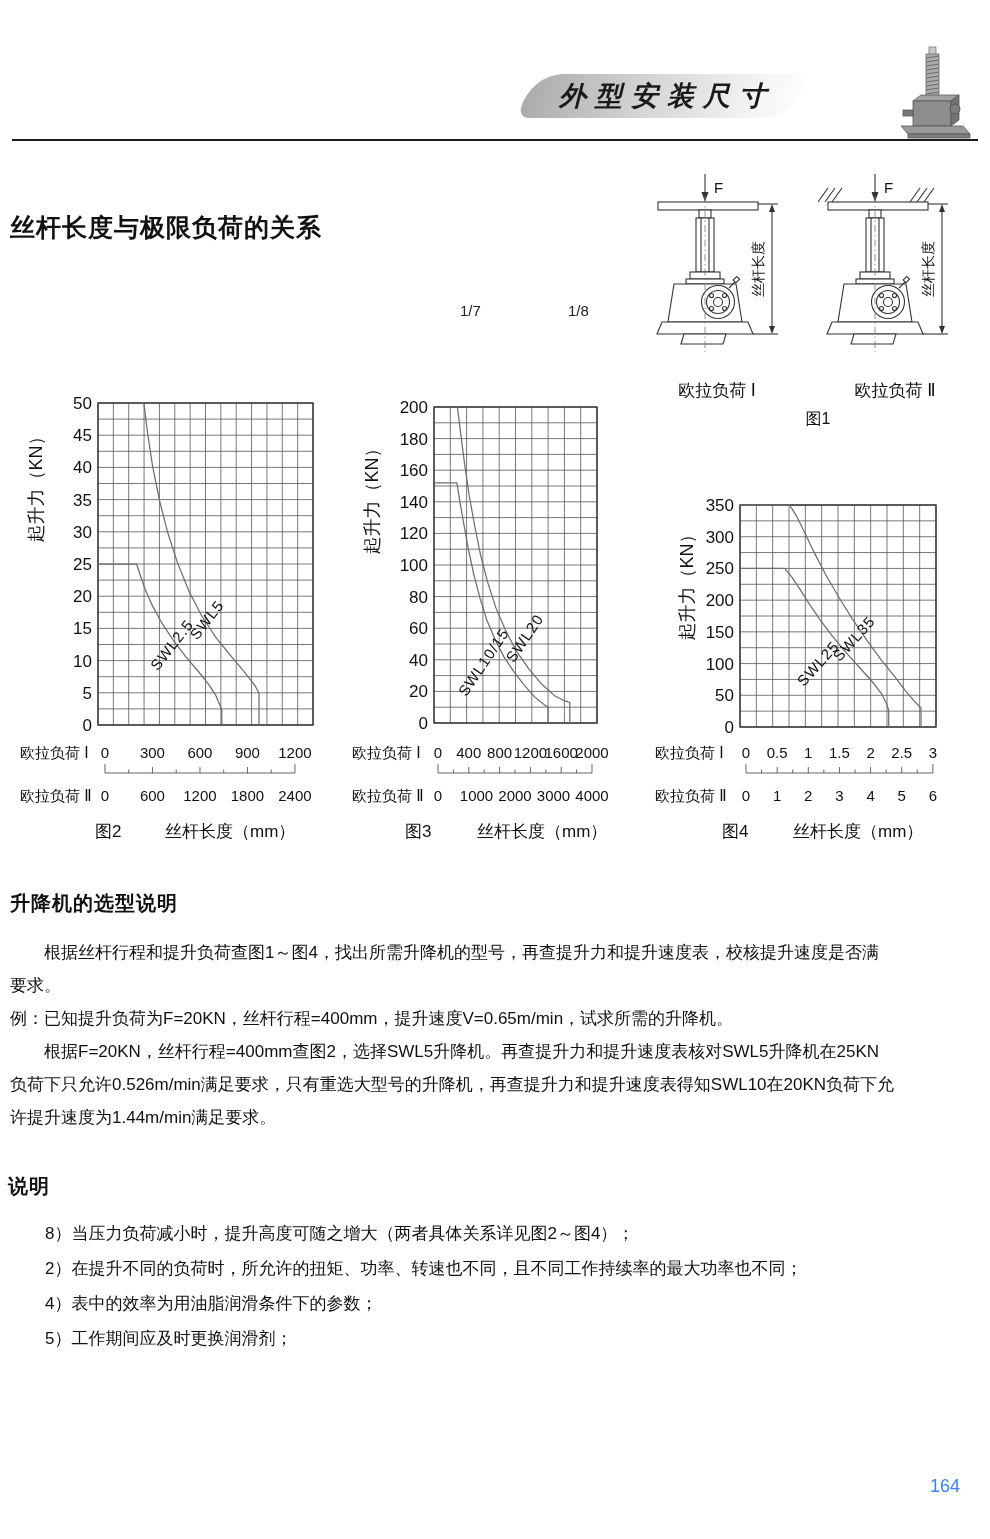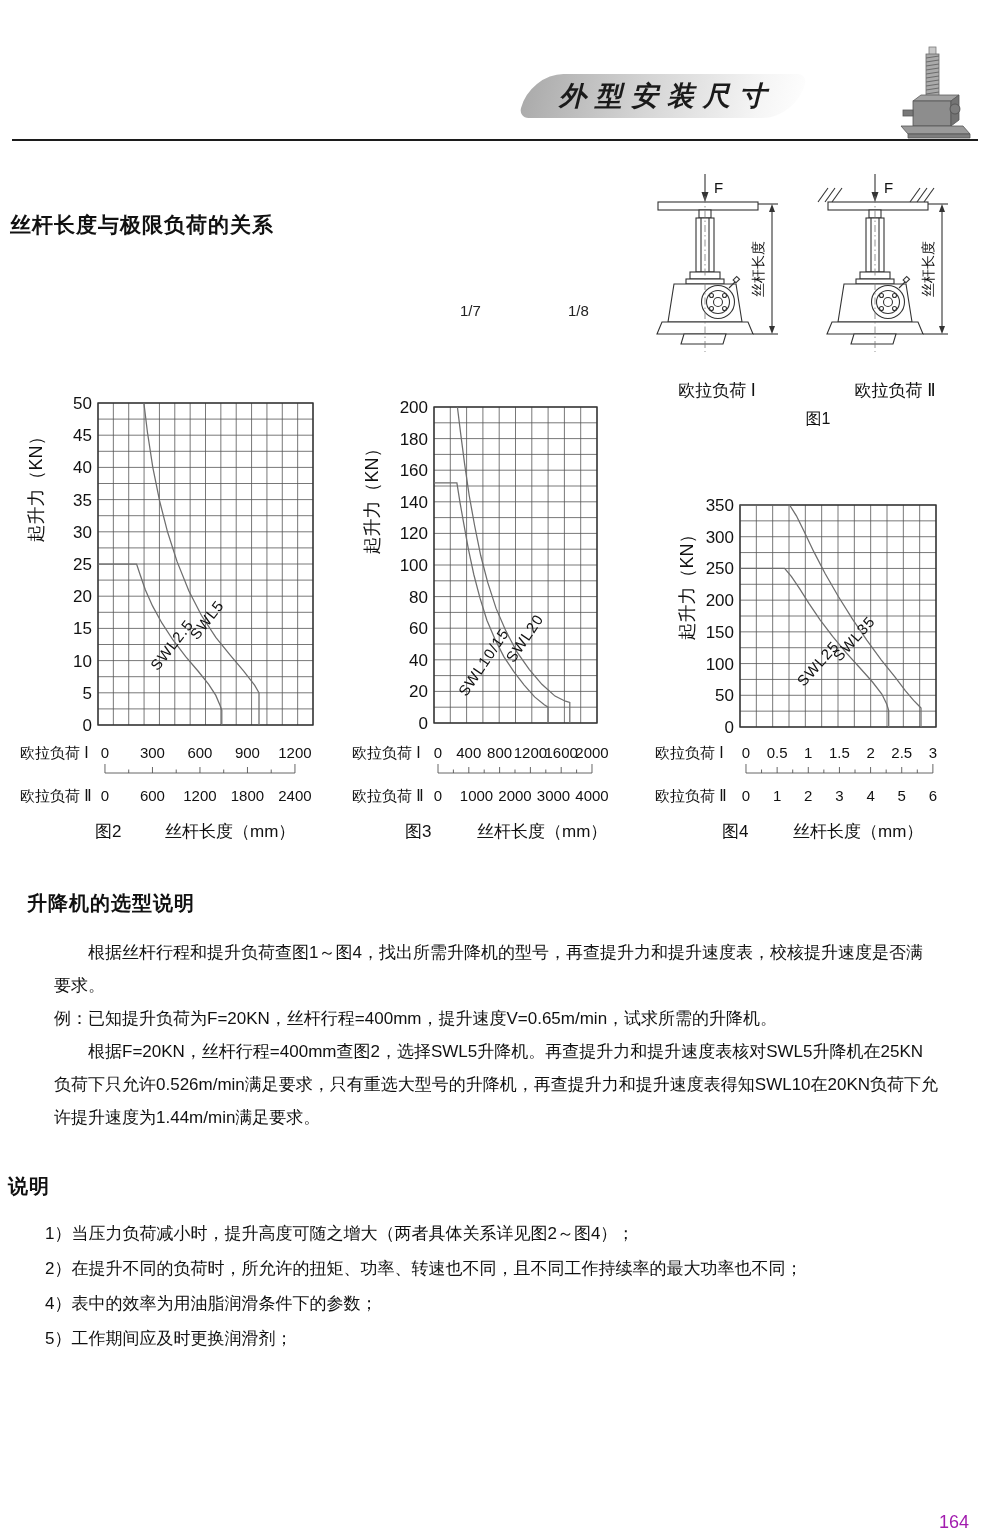--- a/index.html
+++ b/index.html
@@ -7,27 +7,27 @@
         font-family:"Liberation Sans","DejaVu Sans",sans-serif;color:#111;}
   .abs{position:absolute;}
   
   .banner{left:524px;top:74px;width:278px;height:44px;
           background:linear-gradient(to right,#ababab 0%,#d6d6d6 45%,#f5f5f5 85%,#fdfdfd 100%);
           border-radius:34px 10px 34px 10px;transform:skewX(-14deg);
           display:flex;align-items:center;justify-content:center;}
   .banner-title{transform:skewX(14deg);font-size:27px;font-weight:bold;font-style:italic;
           letter-spacing:9px;color:#1a1a1a;white-space:nowrap;padding-left:8px;}
   .rule{left:12px;top:139px;width:966px;height:2px;background:#1c1c1c;}
-  .sec-title{left:10px;top:211px;font-size:21px;font-weight:bold;letter-spacing:1px;}
+  .sec-title{left:10px;top:211px;font-size:25px;font-weight:bold;letter-spacing:1px;}
   .ratio{font-size:15px;color:#222;}
   .h2{font-size:20px;font-weight:bold;letter-spacing:1px;}
-  .bodytext{font-size:17px;line-height:33px;white-space:nowrap;margin-left:44px;}
+  .bodytext{font-size:17px;line-height:33px;white-space:nowrap;}
   .indent{padding-left:34px;}
   .note-item{font-size:17px;height:35px;line-height:24px;white-space:nowrap;}
-  .pagenum{left:930px;top:1512px;width:48px;text-align:center;font-size:18px;color:#a21caf;}
+  .pagenum{left:930px;top:1476px;width:48px;text-align:left;font-size:18px;color:#3b82f6;}
   svg text{fill:#111;}
   .jack-stroke{stroke:#333;fill:none;stroke-width:1.1;}
   .jack-fill{stroke:#333;fill:#fff;stroke-width:1.1;}
 </style>
 </head>
 <body>
 
 <div class="page">
 
   <div class="abs banner">
@@ -363,32 +363,32 @@
           <line x1="215.58359821996189" y1="376" x2="215.58359821996189" y2="370"></line>
           <line x1="231.1589319771138" y1="376" x2="231.1589319771138" y2="372.5"></line>
           <line x1="246.73426573426573" y1="376" x2="246.73426573426573" y2="370"></line>
           <line x1="262.30959949141766" y1="376" x2="262.30959949141766" y2="372.5"></line>
           <line x1="277.8849332485696" y1="376" x2="277.8849332485696" y2="367"></line>
         </g>
         <text x="67" y="440" font-size="17" font-weight="500">图4</text>
         <text x="138" y="440" font-size="17" font-weight="500">丝杆长度（mm）</text>
       </svg></div>
 
-  <div class="abs h2" style="left:27px;top:890px">升降机的选型说明</div>
+  <div class="abs h2" style="left:10px;top:890px">升降机的选型说明</div>
   <div class="abs" style="left:10px;top:936px;width:975px">
       <div class="bodytext indent">根据丝杆行程和提升负荷查图1～图4，找出所需升降机的型号，再查提升力和提升速度表，校核提升速度是否满</div>
       <div class="bodytext">要求。</div>
       <div class="bodytext">例：已知提升负荷为F=20KN，丝杆行程=400mm，提升速度V=0.65m/min，试求所需的升降机。</div>
       <div class="bodytext indent">根据F=20KN，丝杆行程=400mm查图2，选择SWL5升降机。再查提升力和提升速度表核对SWL5升降机在25KN</div>
       <div class="bodytext">负荷下只允许0.526m/min满足要求，只有重选大型号的升降机，再查提升力和提升速度表得知SWL10在20KN负荷下允</div>
       <div class="bodytext">许提升速度为1.44m/min满足要求。</div>
     </div>
 
   <div class="abs h2" style="left:8px;top:1173px">说明</div>
   <div class="abs" style="left:45px;top:1222px;width:930px">
-      <div class="note-item">1）当压力负荷减小时，提升高度可随之增大（两者具体关系详见图2～图4）；</div>
+      <div class="note-item">8）当压力负荷减小时，提升高度可随之增大（两者具体关系详见图2～图4）；</div>
       <div class="note-item">2）在提升不同的负荷时，所允许的扭矩、功率、转速也不同，且不同工作持续率的最大功率也不同；</div>
       <div class="note-item">4）表中的效率为用油脂润滑条件下的参数；</div>
       <div class="note-item">5）工作期间应及时更换润滑剂；</div>
     </div>
 
   <div class="abs pagenum">164</div>
 </div>
 
 </body></html>

